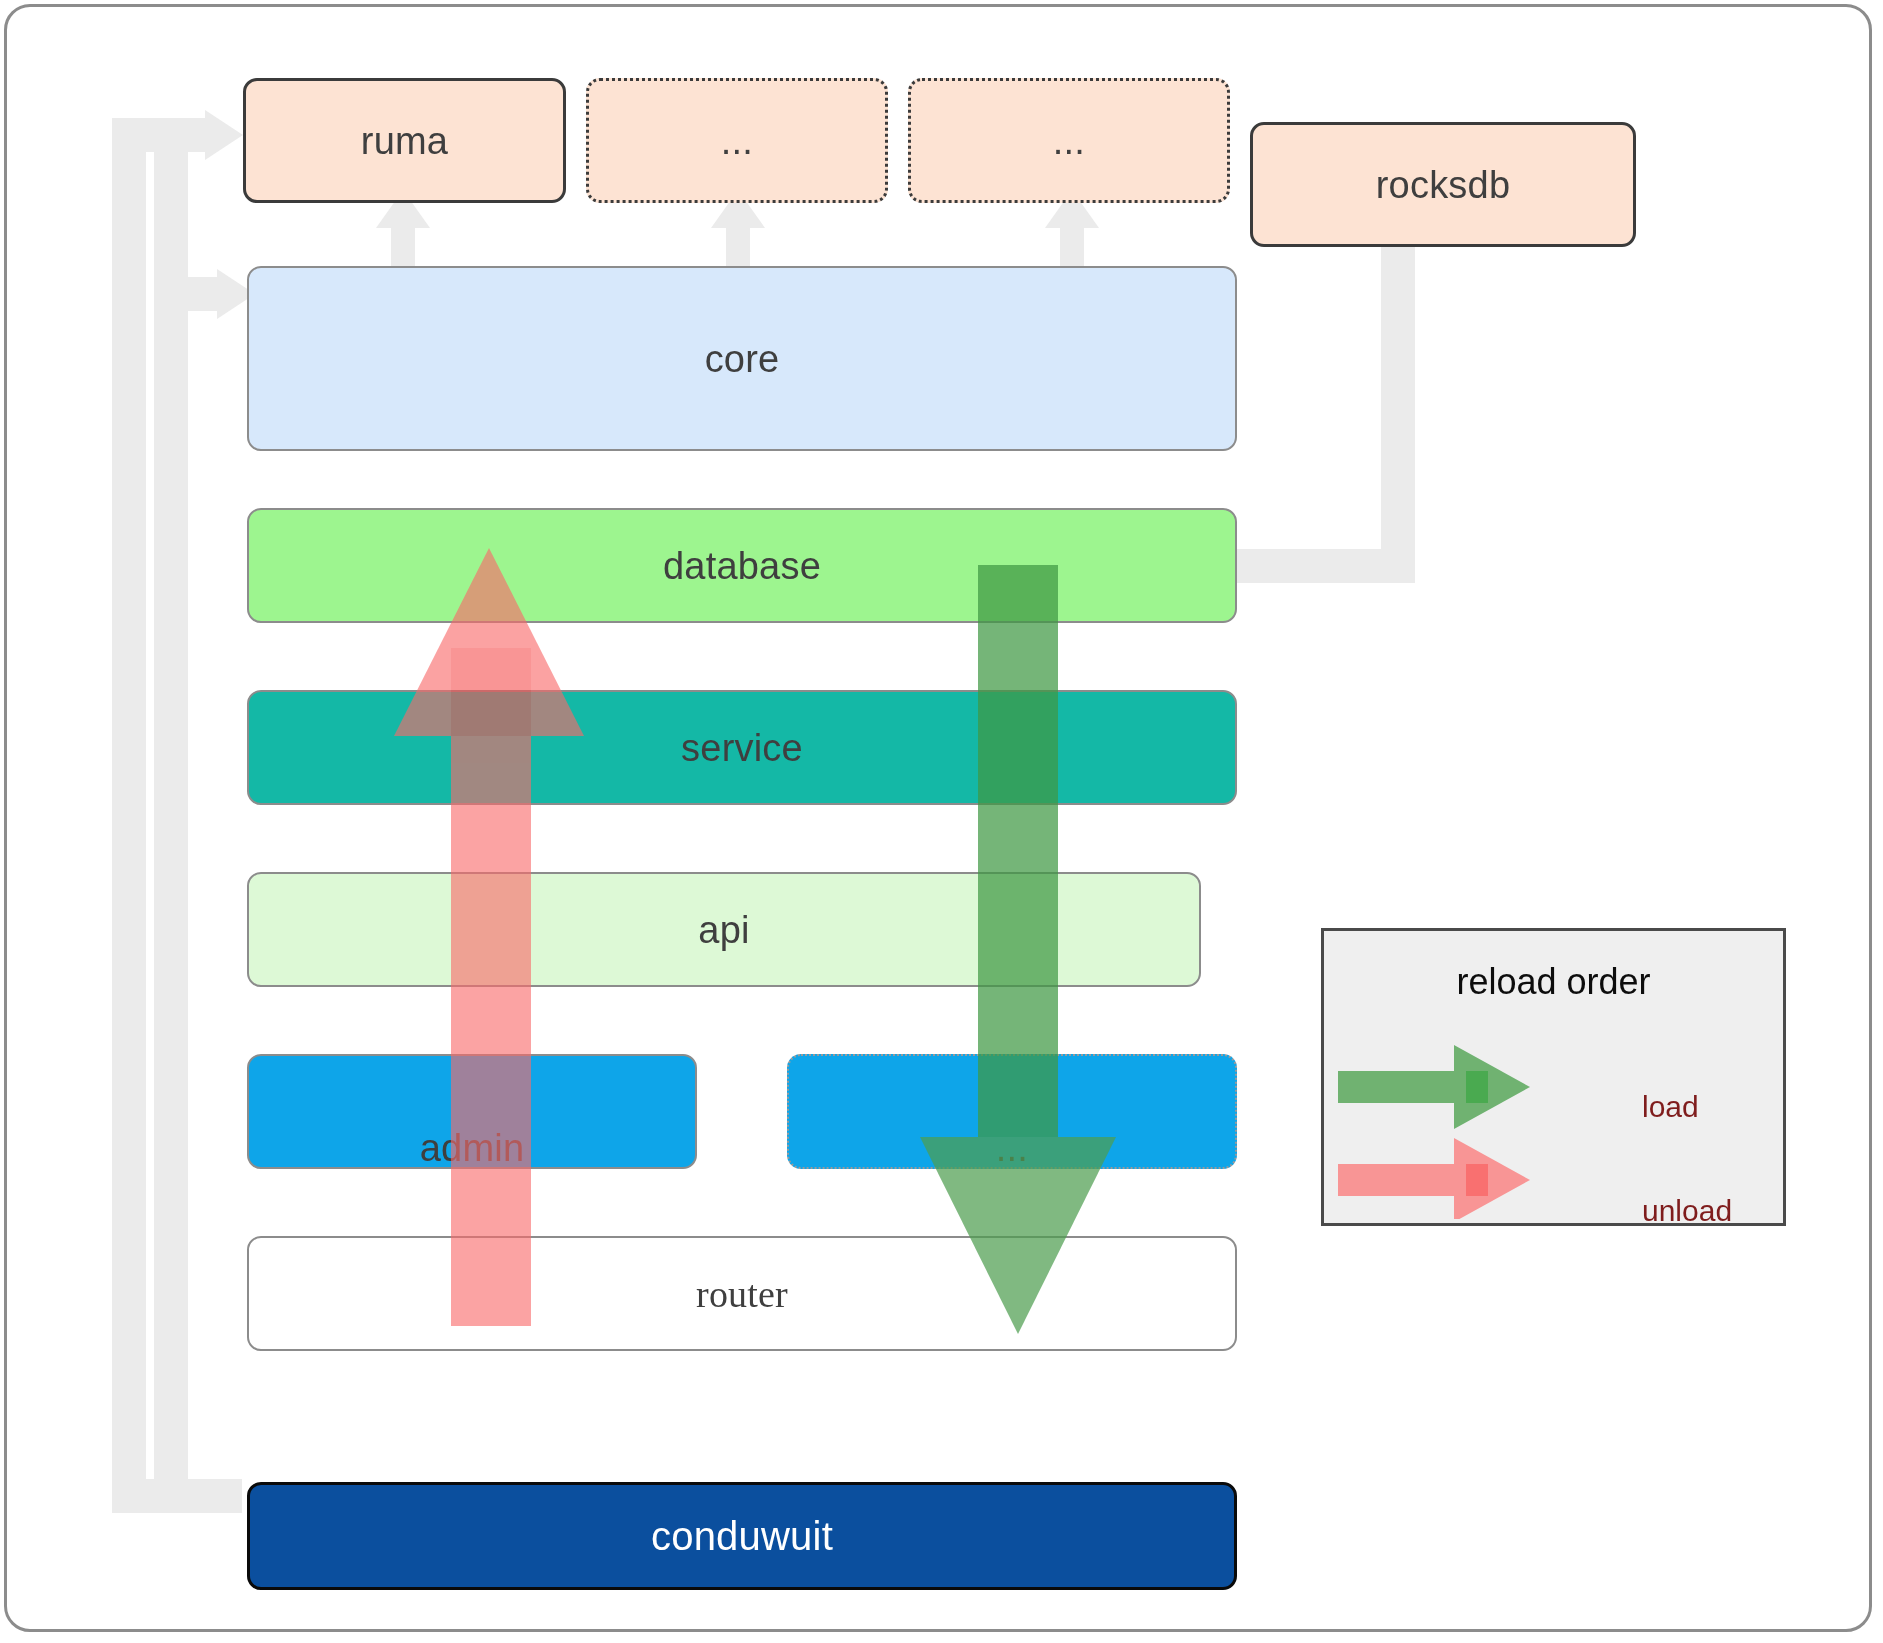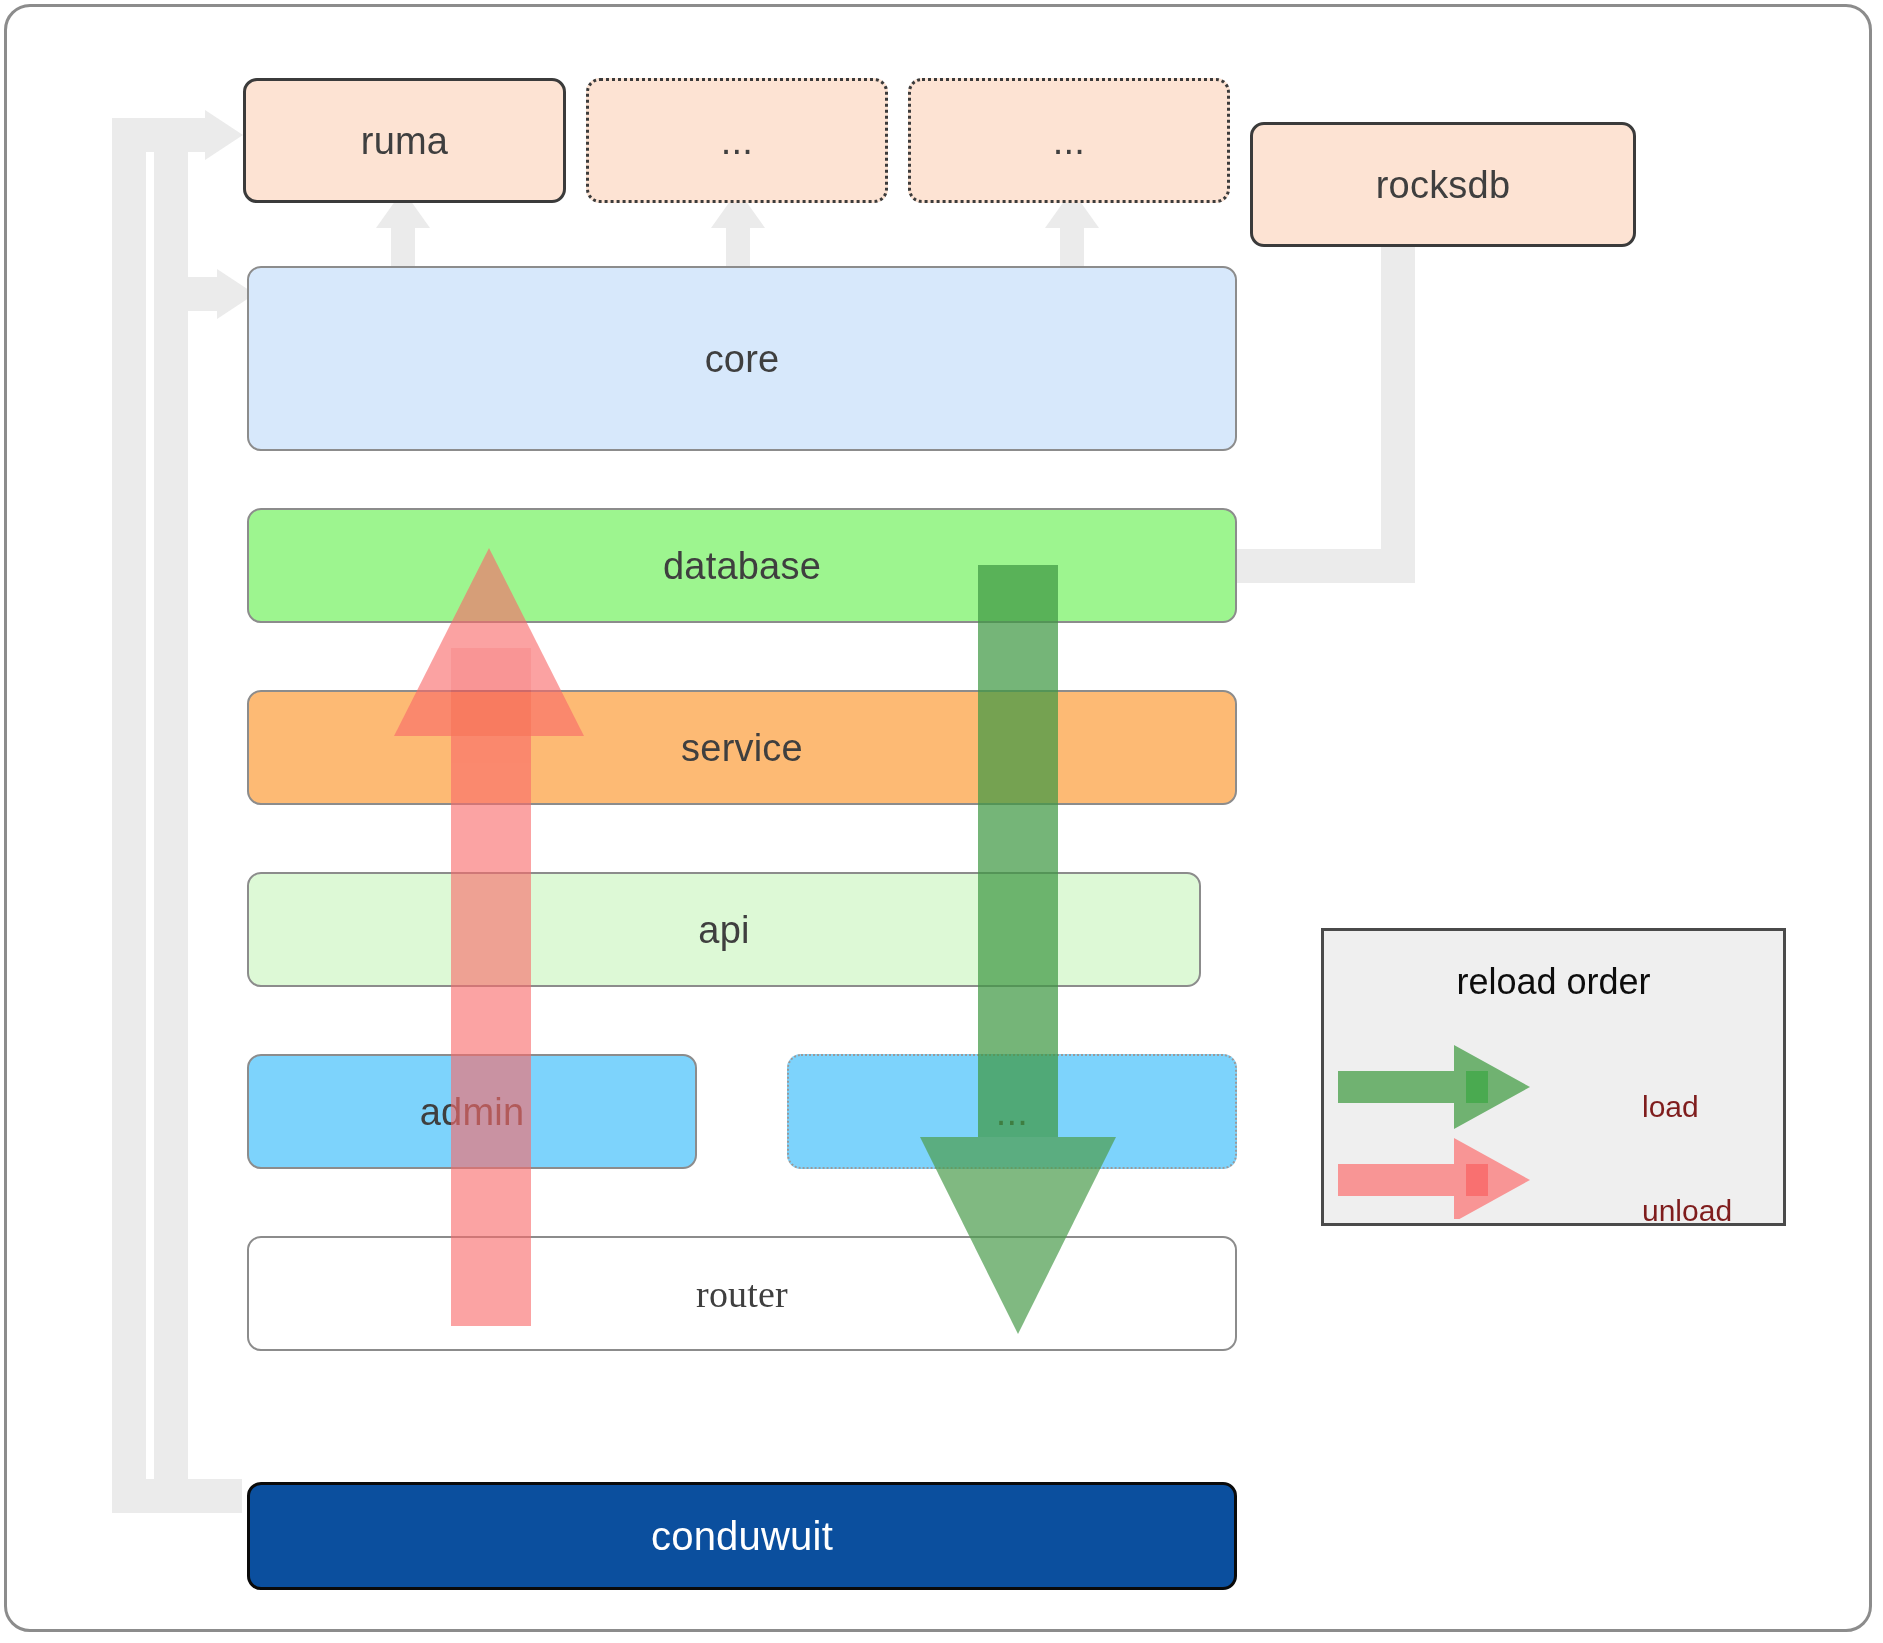--- a/index.html
+++ b/index.html
@@ -33,23 +33,23 @@
     line-height:1;
   }
   .solid-dark{ border:3px solid #3b3b3b; }
   .dotted-dark{ border:3px dotted #3b3b3b; }
   .solid-gray{ border:2px solid #8c8c8c; }
   .dotted-gray{ border:2px dotted #9a9a9a; }
 
   .peach{ background:#fde3d3; }
   .blue{ background:#d7e8fb; }
   .g1{ background:#9df58f; }
-  .g2{ background:#fdba74;text-align:center; }
+  .g2{ background:#14b8a6;text-align:center; }
   .g3{ background:#ddf9d6; }
-  .g4{ background:#7dd3fc; }
+  .g4{ background:#0ea5e9;align-items:flex-end; }
   .white{ background:#ffffff; }
   .navy{ background:#0b4f9e; color:#ffffff; font-size:40px; }
 
   
   .pipe{ position:absolute; background:#ebebeb; }
 
   svg.overlay{
     position:absolute;left:0;top:0;
     width:1883px;height:1643px;
     pointer-events:none;

